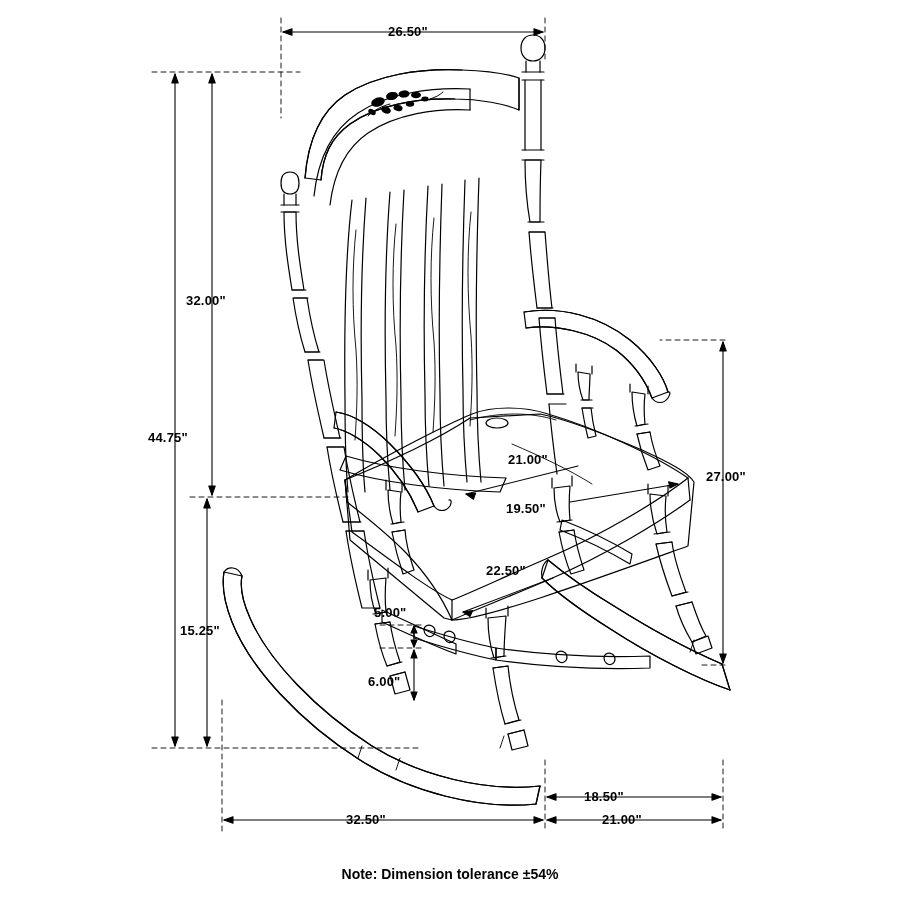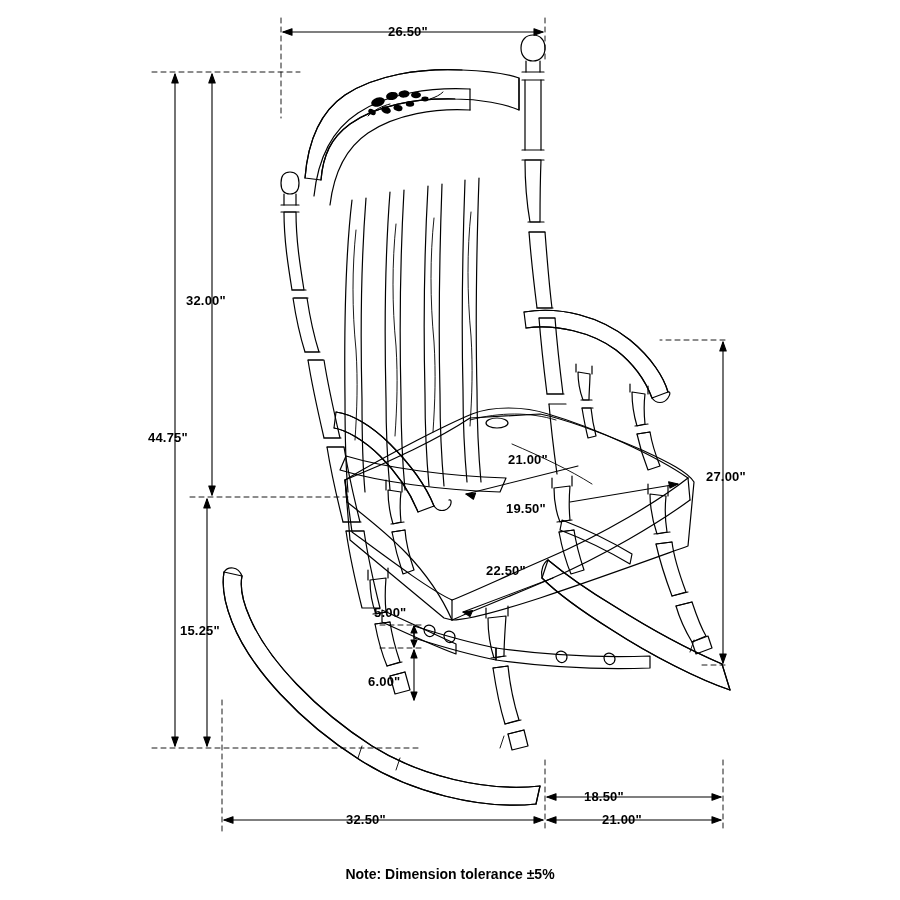--- a/index.html
+++ b/index.html
@@ -310,15 +310,15 @@
   <div class="dim-label" style="left:706px; top:469px;">27.00"</div>
   <div class="dim-label" style="left:506px; top:501px;">19.50"</div>
   <div class="dim-label" style="left:486px; top:563px;">22.50"</div>
   <div class="dim-label" style="left:374px; top:605px;">5.00"</div>
   <div class="dim-label" style="left:180px; top:623px;">15.25"</div>
   <div class="dim-label" style="left:368px; top:674px;">6.00"</div>
   <div class="dim-label" style="left:584px; top:789px;">18.50"</div>
   <div class="dim-label" style="left:346px; top:812px;">32.50"</div>
   <div class="dim-label" style="left:602px; top:812px;">21.00"</div>
 
-  <div class="note" style="top:866px;">Note: Dimension tolerance ±5%</div>
+  <div class="note" style="top:866px;">Note: Dimension tolerance ±54%</div>
 
 </div>
 
 </body></html>

